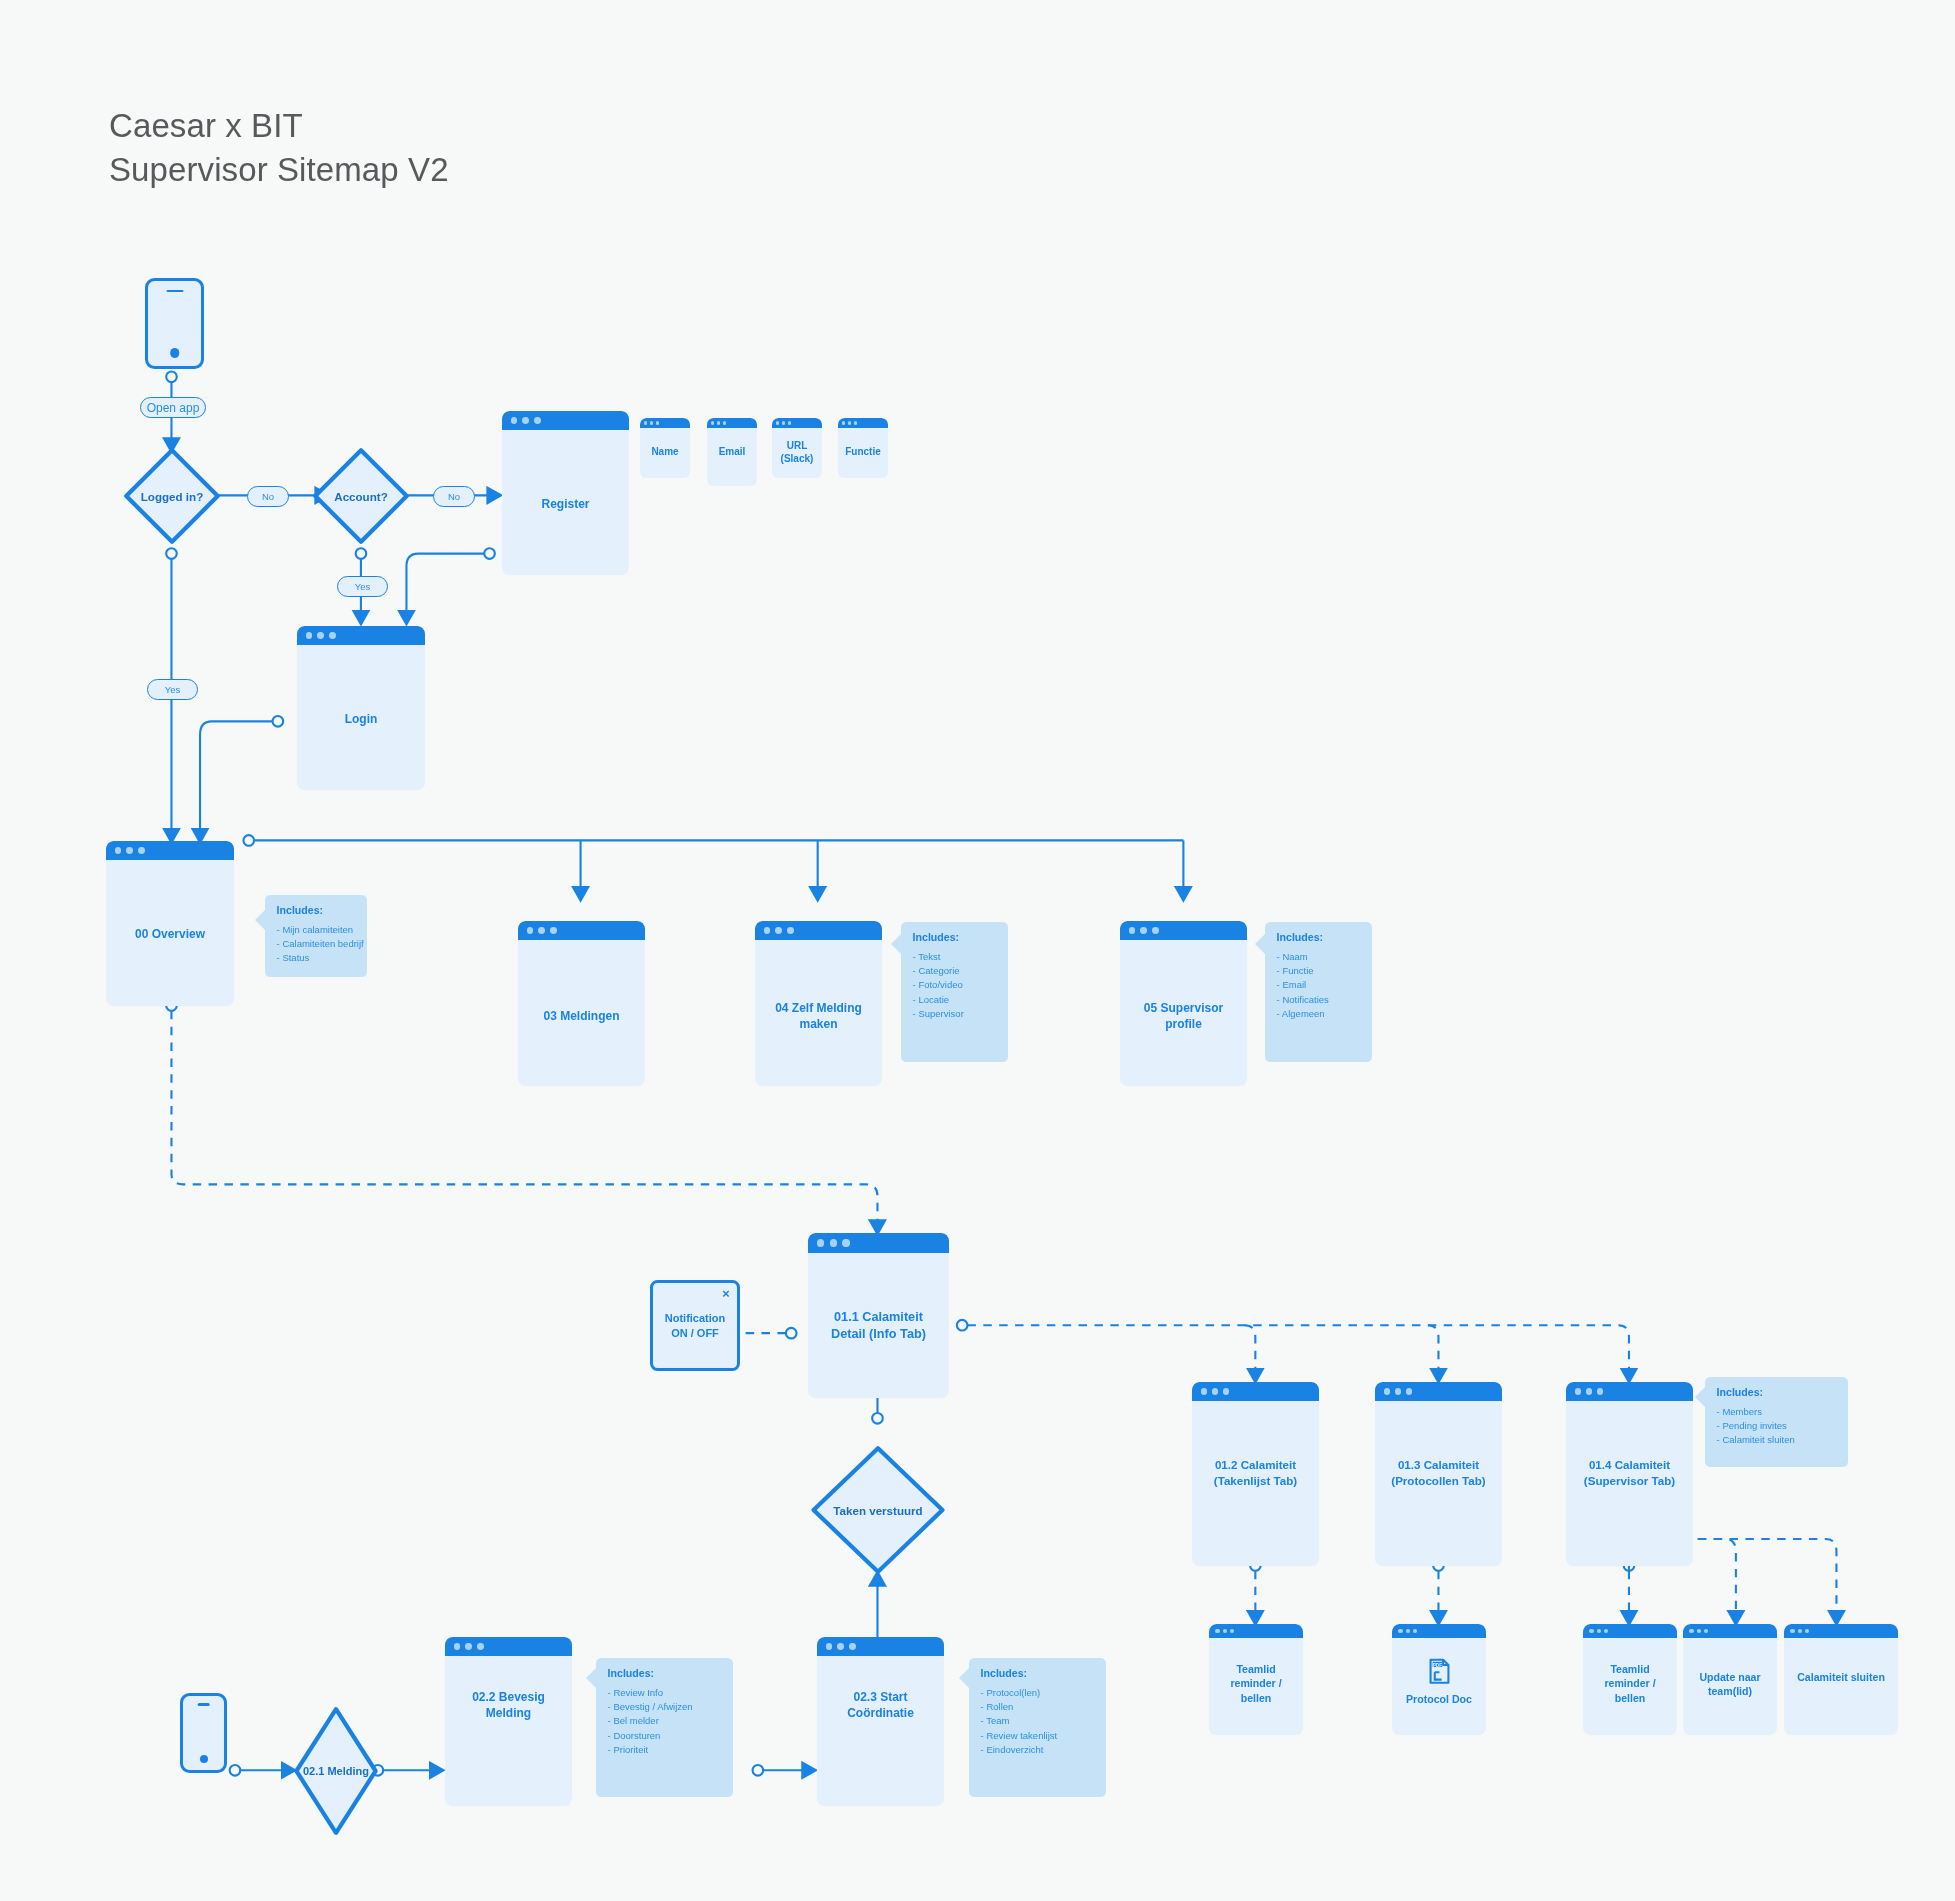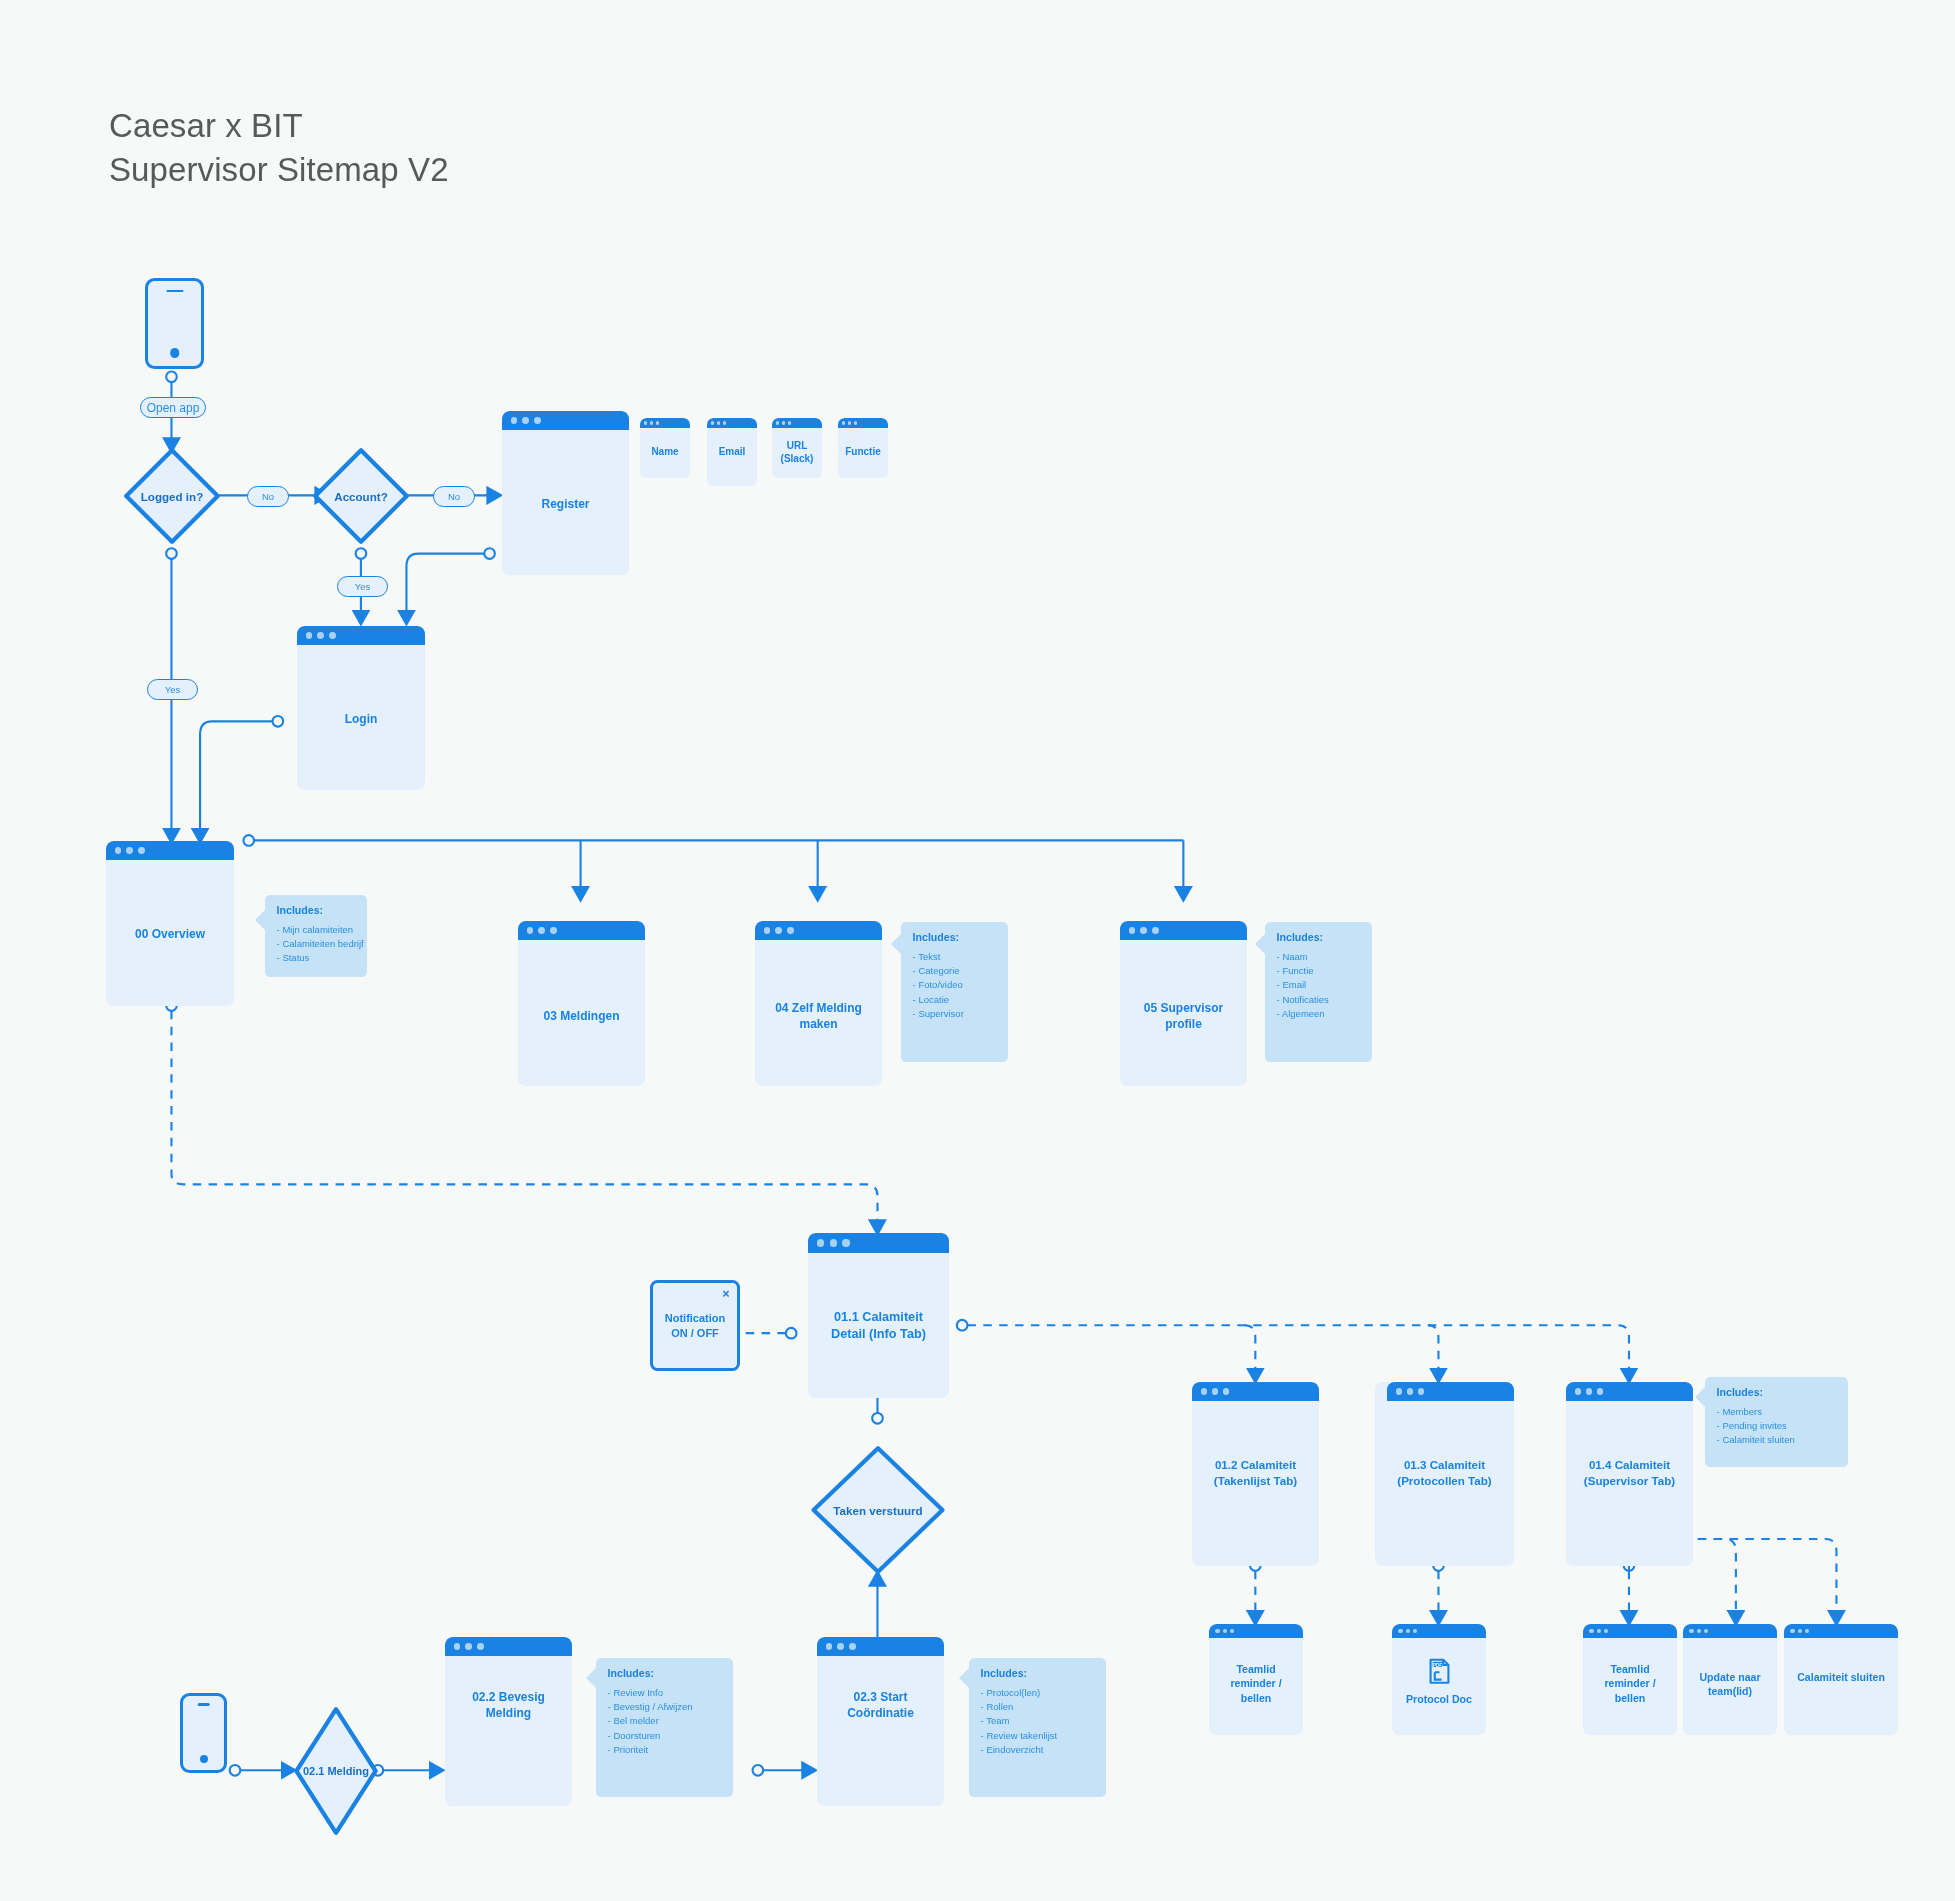--- a/index.html
+++ b/index.html
@@ -348,21 +348,21 @@
     <div class="bar" style="height:19px;">
       <span class="dots" style="padding-left:8.5px;gap:4.8px;">
         <i style="width:6.4px;height:6.4px;"></i>
           <i style="width:6.4px;height:6.4px;"></i>
           <i style="width:6.4px;height:6.4px;"></i>
       </span>
     </div>
     <div class="cap" style="top:75px;font-size:11.6px;line-height:16px;padding:0 5.3px;">01.2 Calamiteit (Takenlijst Tab)</div>
   </div>
 
-  <div class="card" style="left:1375px;top:1382px;width:127px;height:184px;padding-left:12px;">
+  <div class="card" style="left:1375px;top:1382px;width:127px;height:184px;">
     <div class="bar" style="height:19px;">
       <span class="dots" style="padding-left:8.5px;gap:4.8px;">
         <i style="width:6.4px;height:6.4px;"></i>
           <i style="width:6.4px;height:6.4px;"></i>
           <i style="width:6.4px;height:6.4px;"></i>
       </span>
     </div>
     <div class="cap" style="top:75px;font-size:11.6px;line-height:16px;padding:0 5.3px;">01.3 Calamiteit (Protocollen Tab)</div>
   </div>
 

